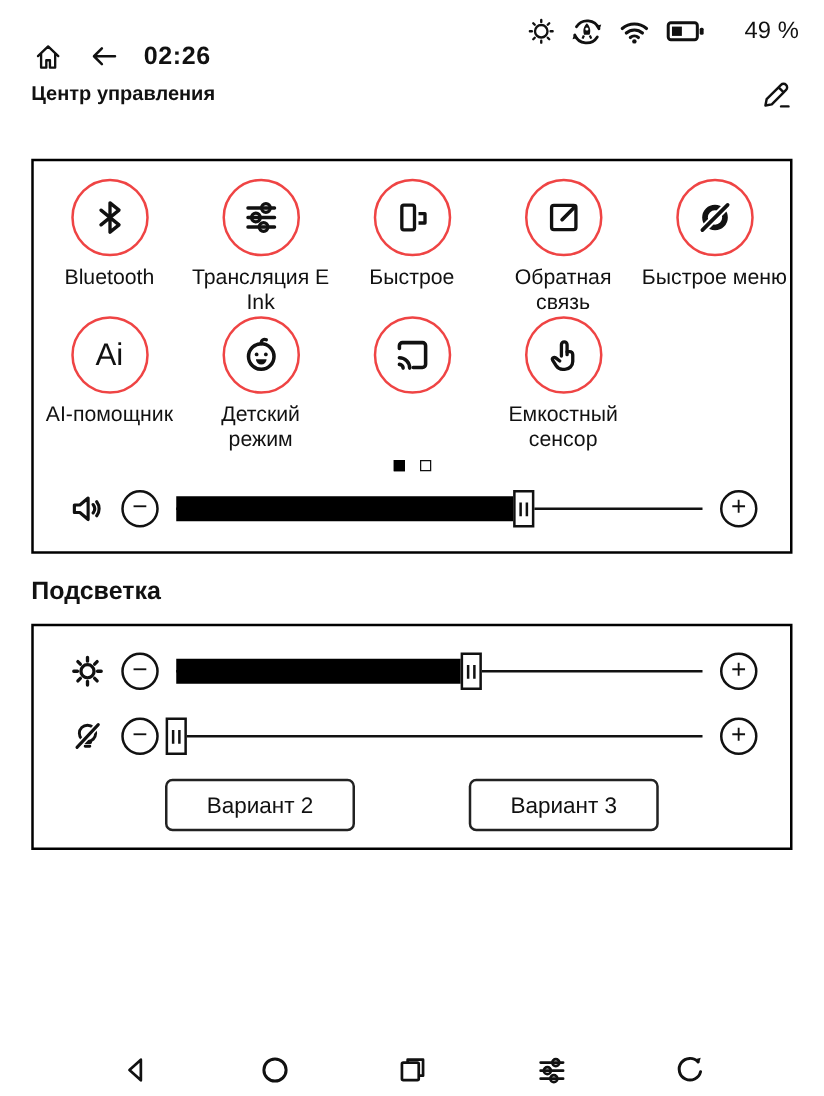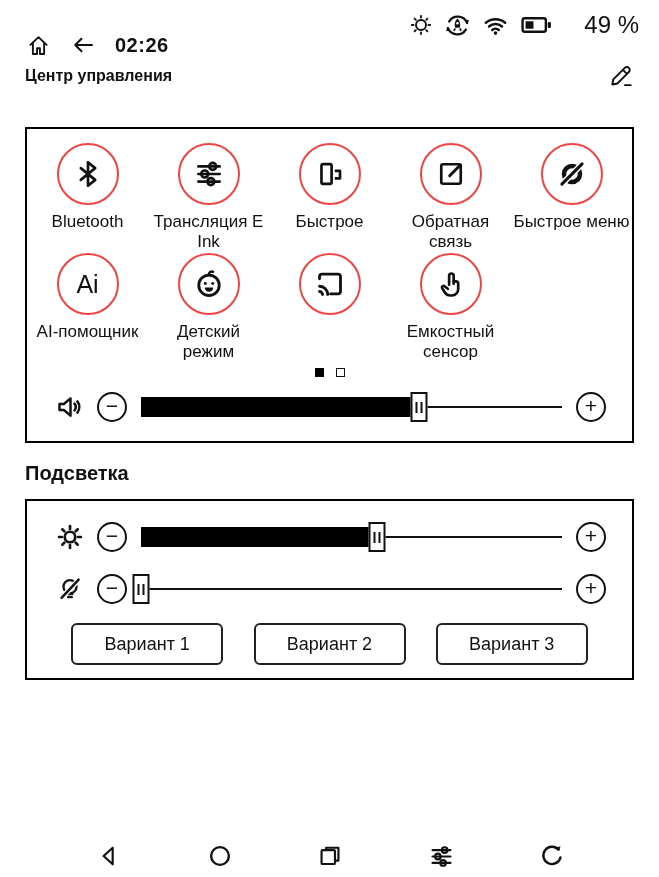--- a/index.html
+++ b/index.html
@@ -10,21 +10,21 @@
   }
   svg { display:block; }
   .stroke { stroke:currentColor; fill:none; }
 
   
   .status-bar { position:absolute; top:8px; left:26px; right:20px; height:34px;
     display:flex; justify-content:space-between; align-items:center; }
   .status-left { display:flex; align-items:center; gap:18px;margin-top:40px; }
   .status-right { display:flex; align-items:center; gap:11px; }
   .status-time { font-size:20px; font-weight:600; letter-spacing:.5px; }
-  .status-batt-text { font-size:24px; font-weight:500; margin-left:20px; }
+  .status-batt-text { font-size:19px; font-weight:500; margin-left:20px; }
 
   
   .page-header { position:absolute; top:56px; left:25px; right:25px; height:40px;
     display:flex; justify-content:space-between; align-items:center; }
   .page-title { font-size:16px; font-weight:600; }
 
   
   .panel { position:absolute; left:25px; width:609px; background:#fff;
     border:2px solid #000; }
   .control-panel { top:127px; height:316px; }
@@ -319,21 +319,20 @@
         <div class="fill"></div>
         <div class="thumb">
             <i></i>
             <i></i>
           </div>
       </div>
       <button class="round-btn plus">+</button>
     </div>
 
     <div class="presets">
-      <button class="preset-btn">Вариант 1</button>
       <button class="preset-btn">Вариант 2</button>
       <button class="preset-btn">Вариант 3</button>
     </div>
   </div>
 
   <div class="nav-bar">
     <button class="nav-btn">
       <span>
         <svg width="26" height="26" viewBox="0 0 24 24" class="stroke" stroke-width="2" stroke-linejoin="round">
           <path d="M15.4 4.4 7 12l8.4 7.6z"></path>

